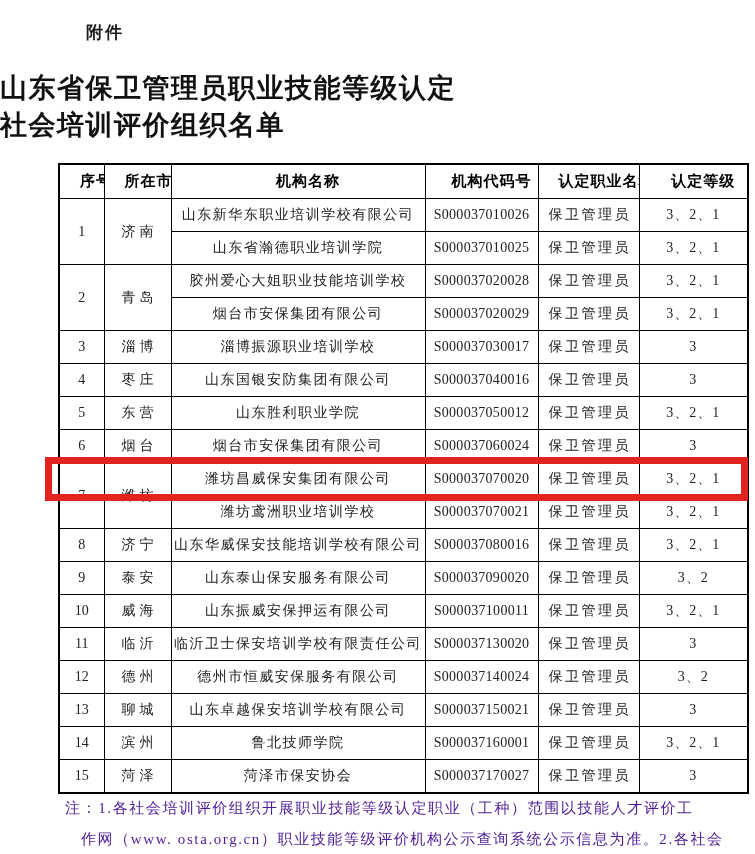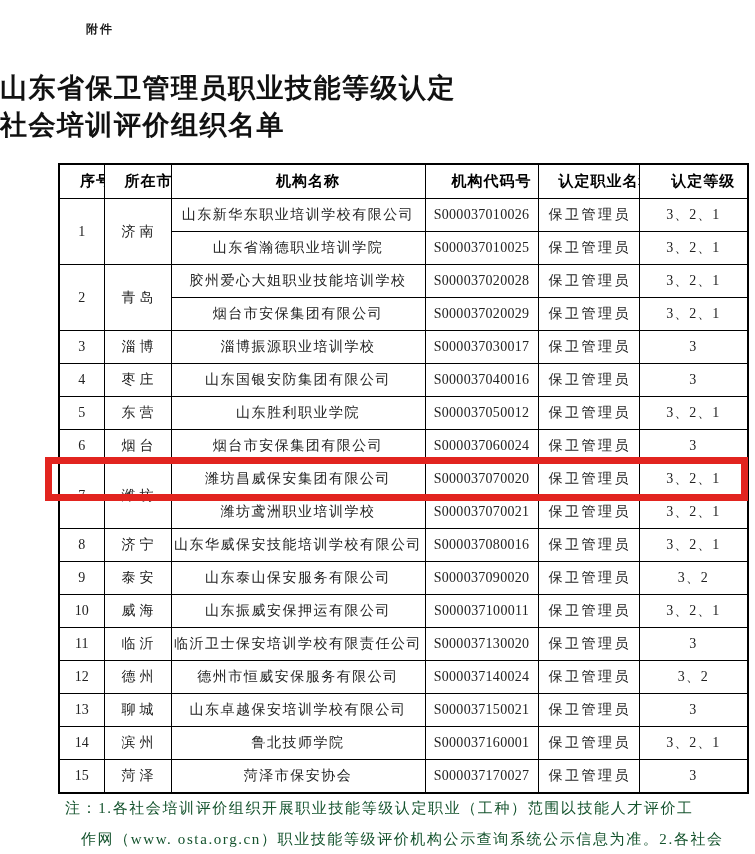--- a/index.html
+++ b/index.html
@@ -4,21 +4,21 @@
 <style>
   html,body{margin:0;padding:0;}
   body{
     width:755px;height:854px;background:#ffffff;position:relative;
     font-family:"Liberation Serif","DejaVu Serif",serif;color:#1c1c1c;
     overflow:hidden;
   }
   .attachment{
     position:absolute;left:86px;top:21px;
     font-family:"Liberation Sans","DejaVu Sans",sans-serif;
-    font-weight:bold;font-size:12px;letter-spacing:2px;text-align:center;
+    font-weight:bold;font-size:17px;letter-spacing:2px;text-align:center;
   }
   .title{
     position:absolute;left:0;top:70px;width:755px;text-align:left;
     font-weight:bold;font-size:27px;line-height:37px;letter-spacing:1.5px;
     color:#111;
   }
   table.orgs{
     position:absolute;left:58px;top:163px;width:689px;
     border-collapse:collapse;table-layout:fixed;
     border:2px solid #000;
@@ -37,21 +37,21 @@
   td.org{letter-spacing:1.5px;margin-left:8px;}
   td.code{font-size:15px;letter-spacing:0.3px;}
   td.occ{letter-spacing:2.5px;text-indent:2.5px;}
   td.lvl{font-size:14px;letter-spacing:1px;margin-top:36px;}
   .hl-box{
     position:absolute;left:45px;top:457px;width:703px;height:44px;
     box-sizing:border-box;border:7px solid #e2241f;z-index:6;
     pointer-events:none;
   }
   .note-line{
-    position:absolute;font-size:15px;letter-spacing:1.6px;color:#14532d;
+    position:absolute;font-size:15px;letter-spacing:1.6px;color:#4c1d95;
     white-space:nowrap;
   }
   .note-line.l1{left:65px;top:799px;}
   .note-line.l2{left:81px;top:830px;}
 </style>
 </head>
 <body>
 
 <div class="attachment">附件</div>
 

